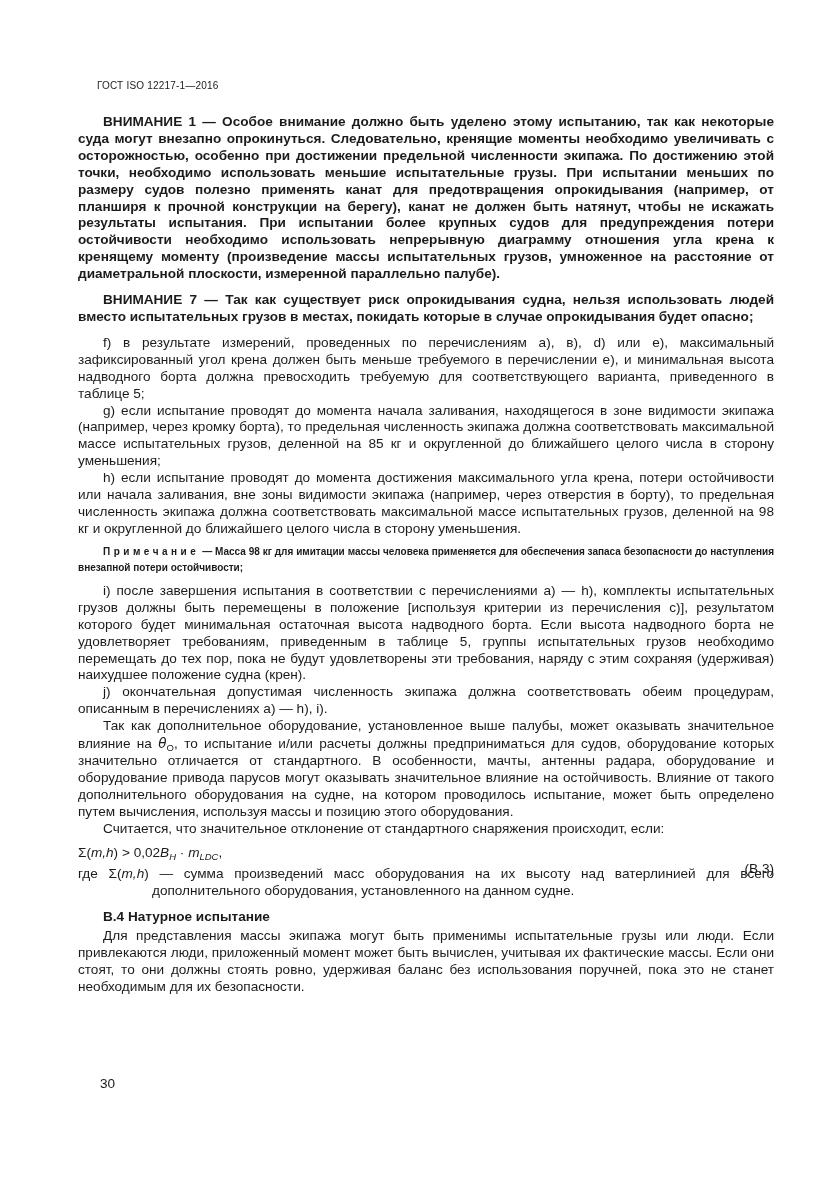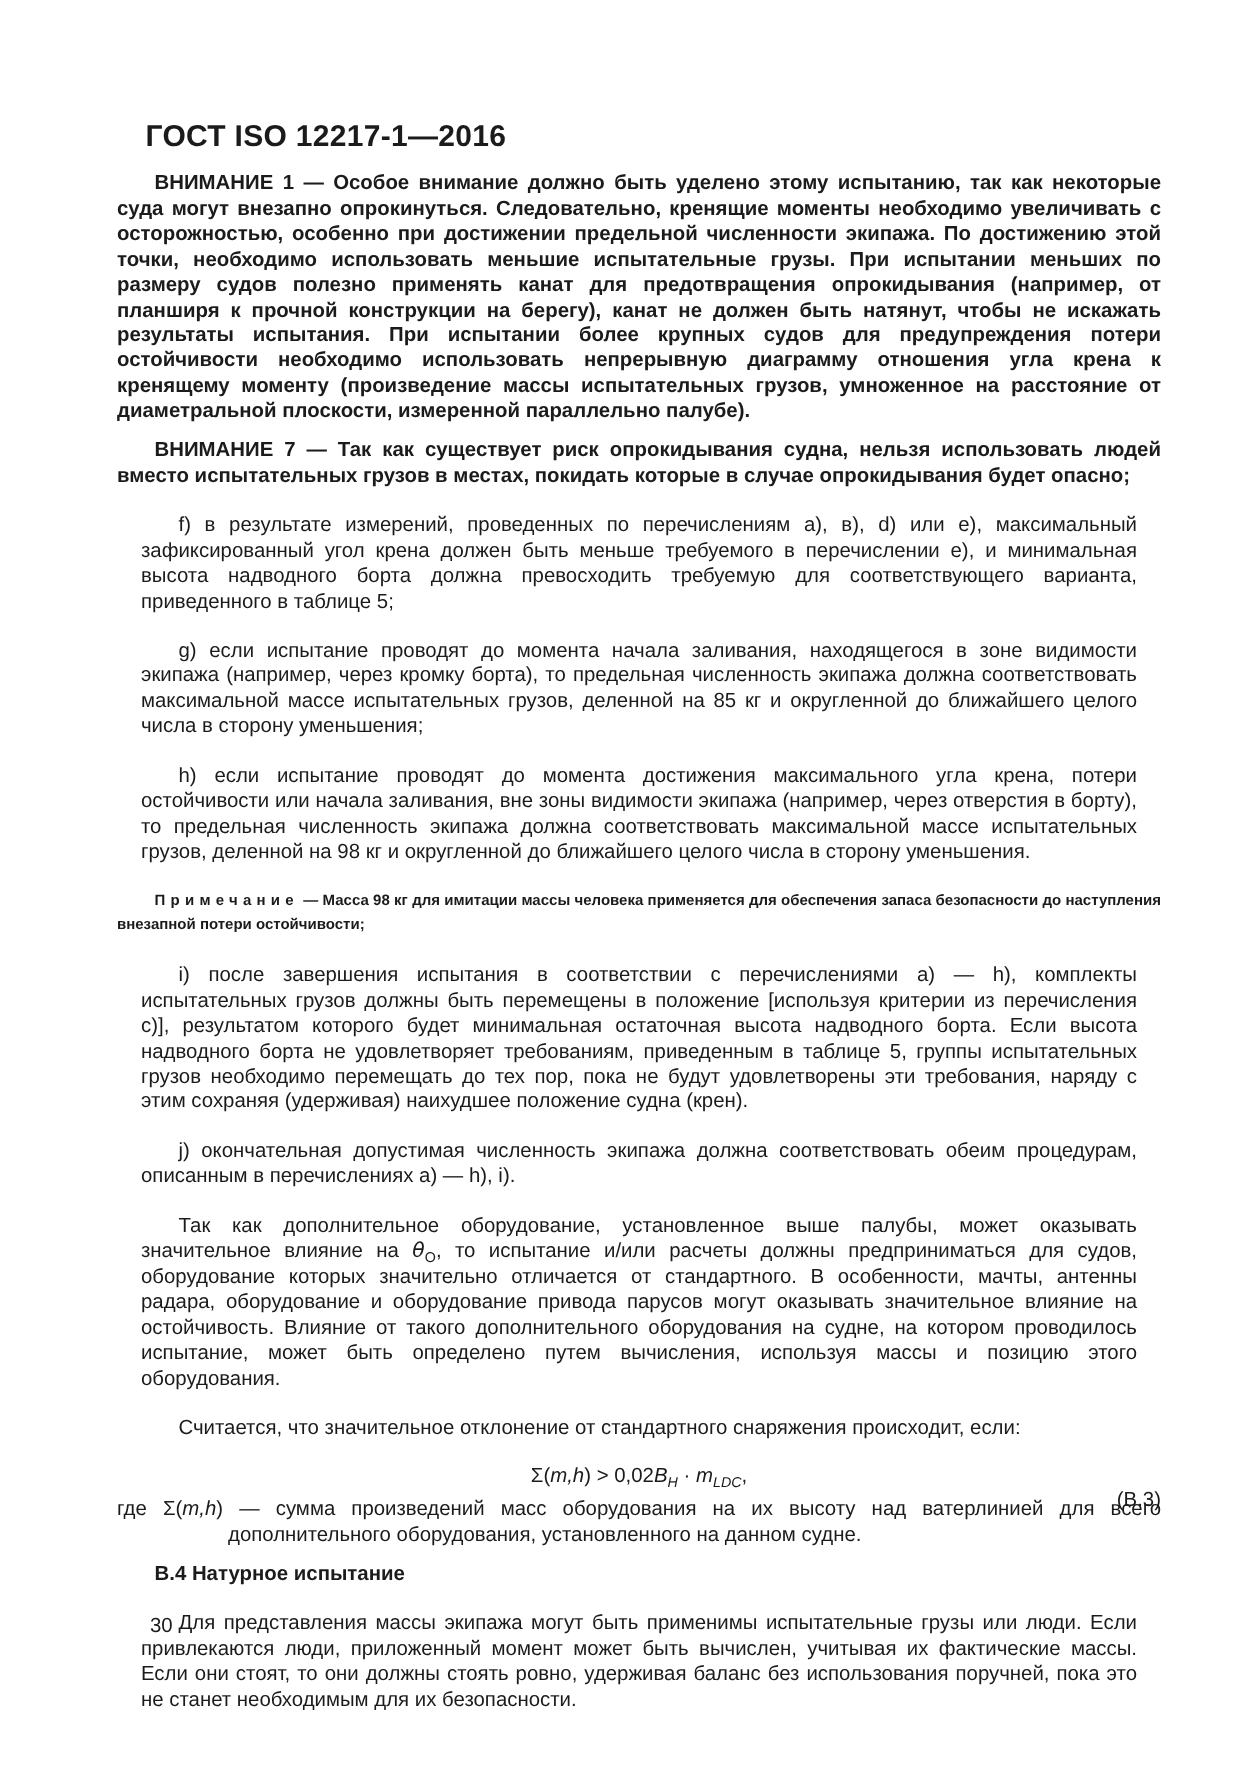--- a/index.html
+++ b/index.html
@@ -9,34 +9,34 @@
     height: 1188px;
     background: #ffffff;
     font-family: "Liberation Sans", sans-serif;
     color: #1b1b1b;
     overflow: hidden;
   }
   .header {
     position: absolute;
     left: 97px;
     top: 80px;
-    font-size: 20px;
-    font-weight: bold;
+    font-size: 10px;
+    font-weight: normal;
     letter-spacing: 0.2px;
   }
   .content {
     position: absolute;
     left: 78px;
     top: 114px;
     width: 696px;
     font-size: 13.6px;
     line-height: 16.9px;
     text-align: justify;
   }
-  .content p { margin: 16px; text-indent: 25px; }
+  .content p { margin: 0; text-indent: 25px; }
   .warn { font-weight: bold; margin: 0 0 9px 0 !important; }
   .warn.final { margin: 10px 0 0 0 !important; }
   .item { margin: 0; }
   .note {
     font-size: 10px;
     line-height: 16.6px;
     margin: 6px 0 6px 0 !important;
     font-weight: bold;
   }
   .note-label { letter-spacing: 3.5px; }
@@ -48,21 +48,21 @@
     font-size: 9.5px;
     line-height: 0;
     vertical-align: -3px;
   }
   .theta {
     font-style: italic;
     font-family: "DejaVu Sans", sans-serif;
   }
   .formula-row {
     position: relative;
-    text-align: center;
+    text-align: left;
     text-indent: 0;
     margin: 7px 0 5px 0;
   }
   .formula-label {
     position: absolute;
     right: 0;
     top: 16px;
   }
   .where {
     text-indent: 0 !important;

